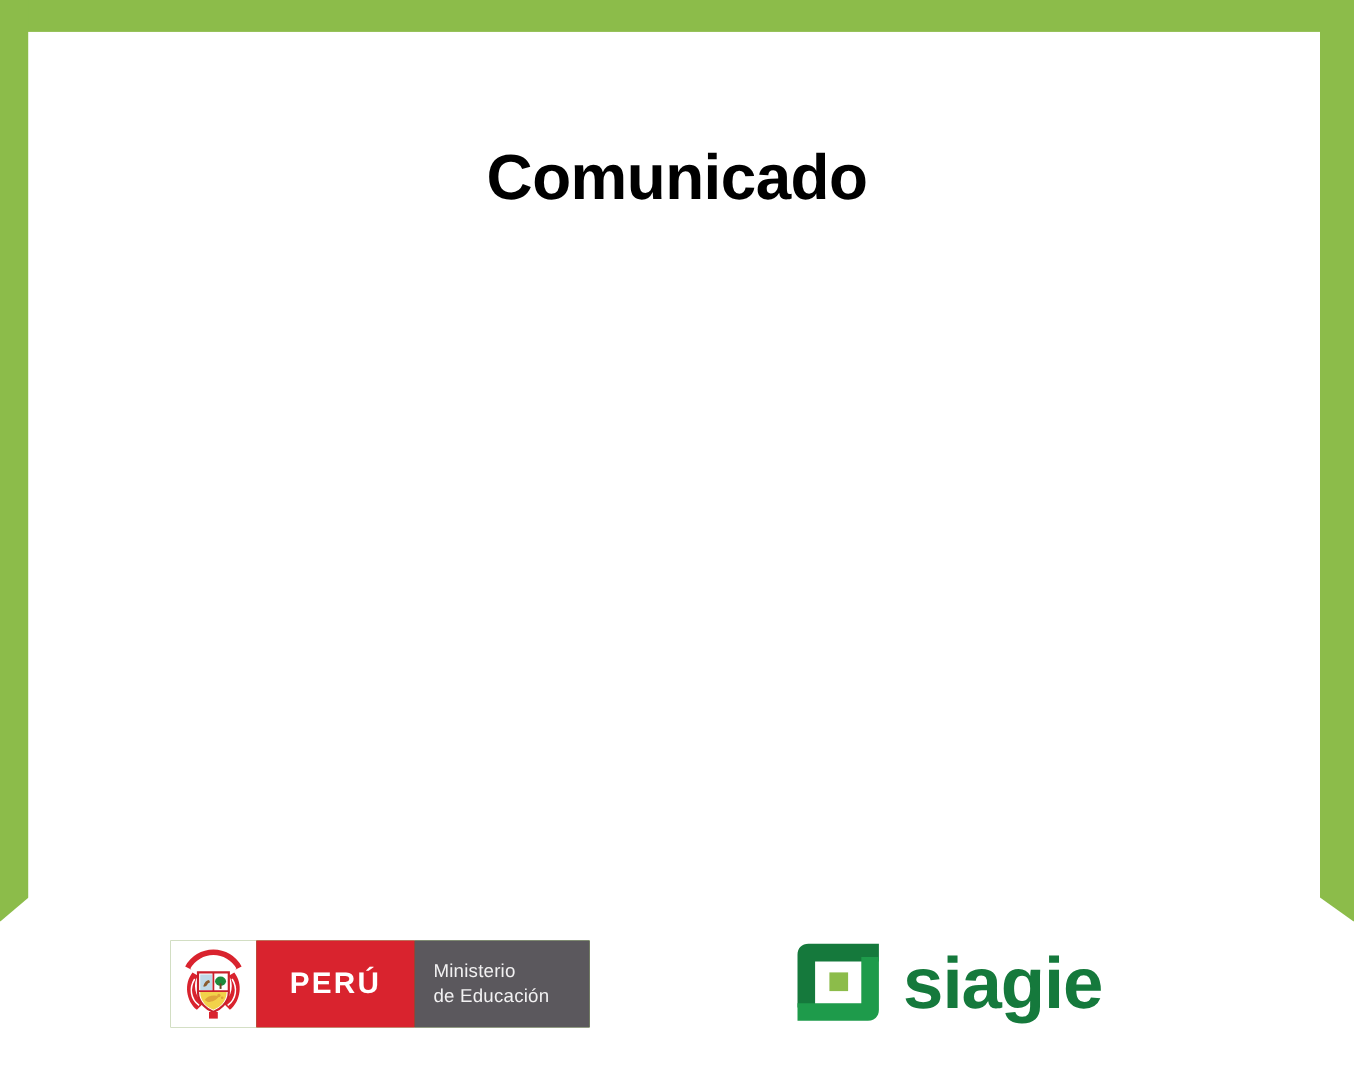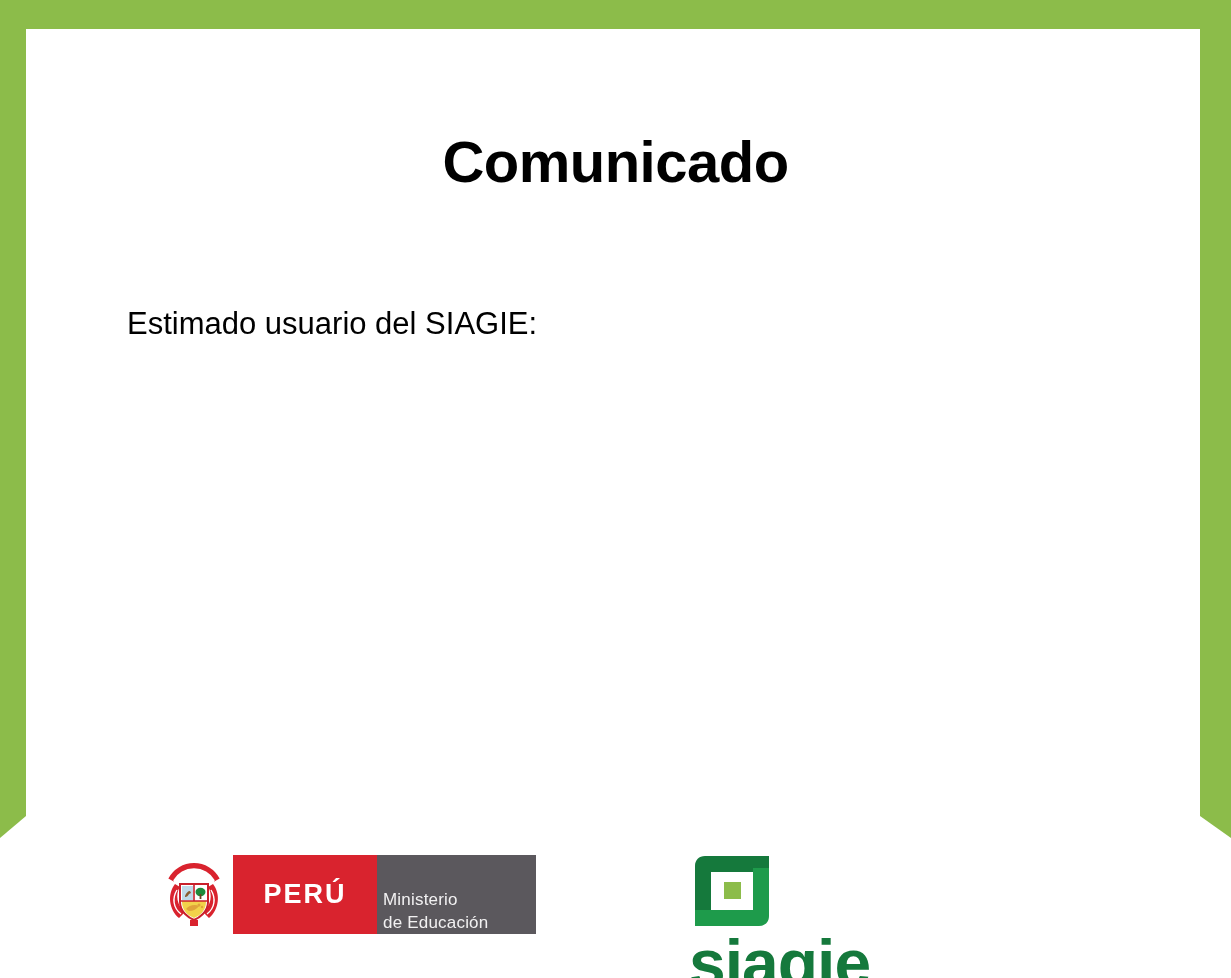--- a/index.html
+++ b/index.html
@@ -130,39 +130,39 @@
     color: #ffffff;
     font-size: 27px;
     font-weight: bold;
     letter-spacing: 2px;
   }
   .minedu-name {
     flex: 1;
     background: #5B585D;
     display: flex;
     flex-direction: column;
-    justify-content: flex-end;
-    padding-left: 6px;
+    justify-content: center;
+    padding-left: 17px;
     box-sizing: border-box;
   }
   .minedu-name span {
     color: #F2F1F2;
     font-size: 17px;
     line-height: 1.32;
     letter-spacing: 0.2px;
   }
 
   .logo-siagie {
     position: absolute;
-    left: 689px;
+    left: 719px;
     top: 852px;
     width: 295px;
     height: 82px;
     display: flex;
-    flex-direction: column;
+    align-items: center;
   }
   .siagie-mark {
     width: 86px;
     height: 78px;
     flex: none;
     margin-right: 16px;
   }
   .siagie-word {
     color: #15793C;
     font-size: 66px;
@@ -178,21 +178,20 @@
 
   <div class="frame-top"></div>
   <div class="frame-left"></div>
   <div class="frame-right"></div>
 
   <div class="content">
 
     <div class="notice-title">Comunicado</div>
 
     <div class="body-block">
-      <p class="greeting">Estimado usuario del SIAGIE:</p>
     </div>
 
     <div class="logo-minedu">
       <div class="minedu-shield">
         <svg width="62" height="70" viewBox="0 0 62 70" aria-hidden="true">
 
           <path d="M8 20 A26 26 0 0 1 54 20" fill="none" stroke="#D9232E" stroke-width="6"></path>
           <path d="M11 21 A23 23 0 0 1 51 21" fill="none" stroke="#ffffff" stroke-width="2.2"></path>
 
           <path d="M12 24 C4 34 6 50 16 58 L22 52 C14 46 12 34 17 27 Z" fill="#D9232E"></path>

